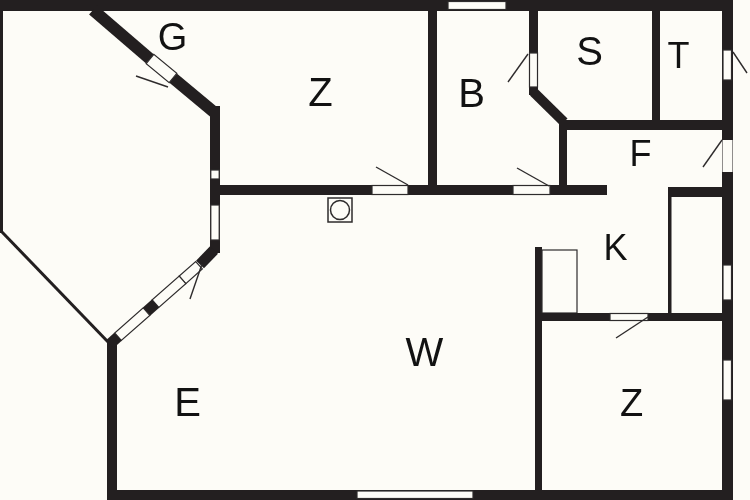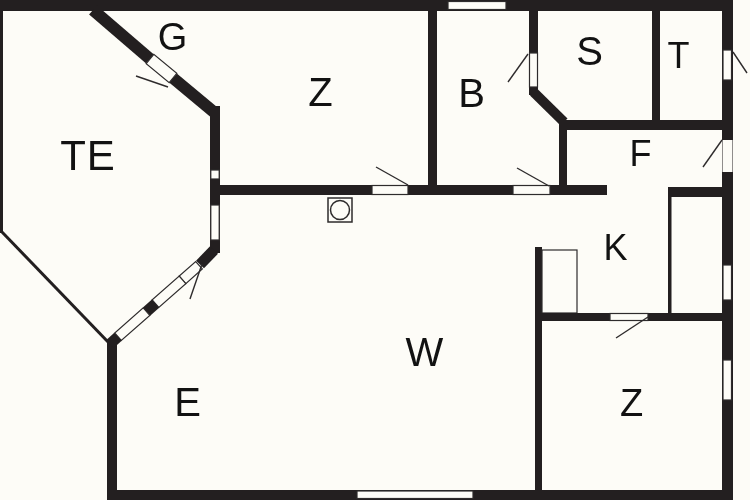--- a/index.html
+++ b/index.html
@@ -125,21 +125,20 @@
       <rect class="open" x="723" y="360" width="8.5" height="40"></rect>
       <rect class="open" x="357" y="491" width="116" height="7.5"></rect>
     </g>
 
     <g>
       <rect x="328" y="198" width="24" height="24" fill="var(--bg)" stroke="var(--line)" stroke-width="1.5"></rect>
       <circle cx="340" cy="210" r="9.5" fill="none" stroke="var(--line)" stroke-width="1.5"></circle>
     </g>
   </svg>
 
-  <span class="room-label lbl-te">TE</span>
   <span class="room-label lbl-g">G</span>
   <span class="room-label lbl-z-top">Z</span>
   <span class="room-label lbl-b">B</span>
   <span class="room-label lbl-s">S</span>
   <span class="room-label lbl-t">T</span>
   <span class="room-label lbl-f">F</span>
   <span class="room-label lbl-k">K</span>
   <span class="room-label lbl-w">W</span>
   <span class="room-label lbl-e">E</span>
   <span class="room-label lbl-z-bottom">Z</span>

